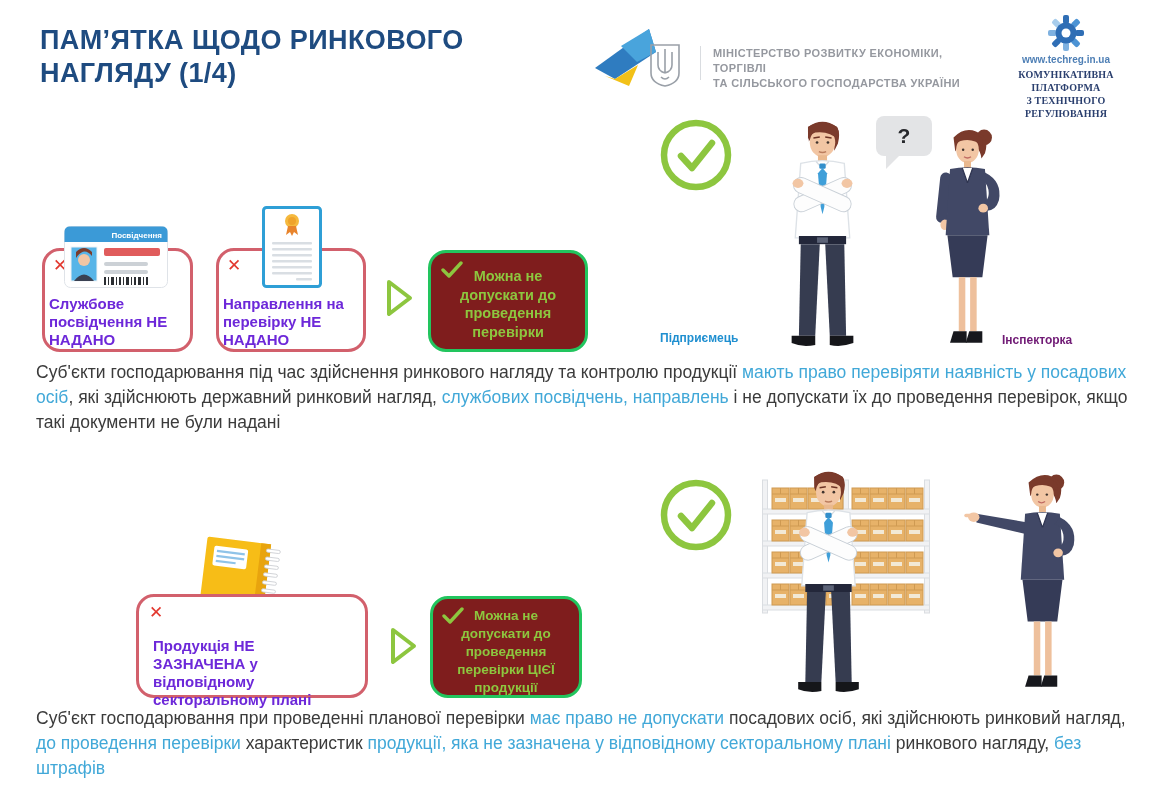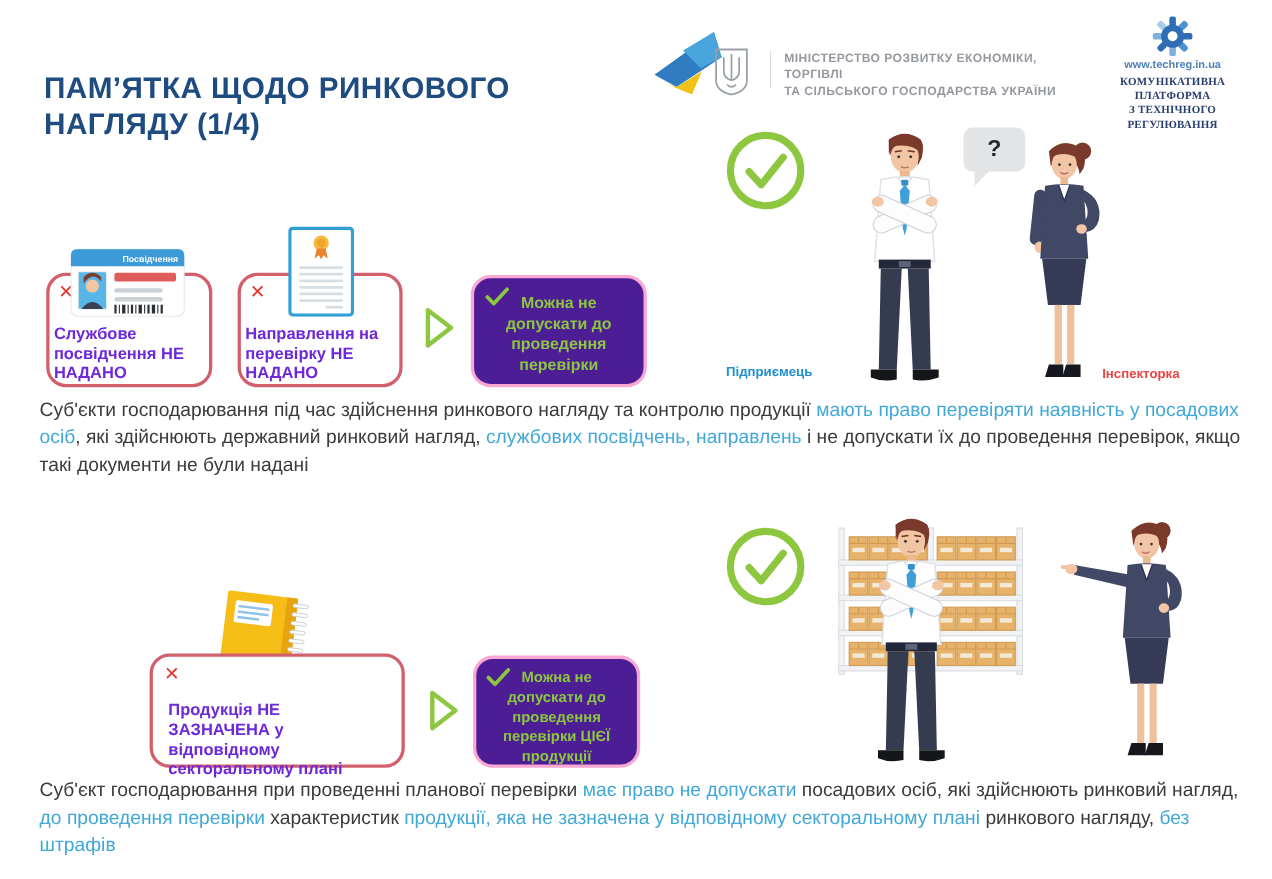--- a/index.html
+++ b/index.html
@@ -2,43 +2,43 @@
 <html lang="uk"><head>
 <meta charset="utf-8">
 <style>
   html,body{margin:0;padding:0;background:#fff;}
   .page{position:relative;width:1156px;height:799px;background:#ffffff;overflow:hidden;
         font-family:"Liberation Sans","DejaVu Sans",sans-serif;}
   .abs{position:absolute;}
 
   
   .title{left:40px;top:24px;width:540px;font-size:27px;font-weight:bold;line-height:1.24;
-         color:#1e4b80;letter-spacing:.4px;margin-top:40px;}
+         color:#1e4b80;letter-spacing:.4px;}
   .ministry-name{left:713px;top:46px;width:270px;font-size:11px;line-height:15px;color:#95989f;
                  letter-spacing:.4px;font-weight:bold;}
   .logo-divider{left:700px;top:46px;width:1px;height:34px;background:#d9dce0;}
   .platform{left:985px;top:14px;width:162px;text-align:center;}
   .platform-url{font-size:10px;font-weight:bold;color:#4e7fb5;margin-top:2px;}
   .platform-name{font-size:10px;font-weight:bold;color:#2a3f6e;line-height:13px;margin-top:3px;letter-spacing:.2px;font-family:Liberation Serif, serif;}
 
   
   .deny-box{border:3px solid #d2606c;border-radius:18px;background:#fff;box-sizing:border-box;}
   .deny-label{color:#6d28d9;font-weight:bold;text-align:left;font-size:15px;line-height:18px;}
-  .allow-box{border:3px solid #f9a8d4;border-radius:18px;background:#4c1d95;box-sizing:border-box;}
+  .allow-box{border:3px solid #22c55e;border-radius:18px;background:#7f1d1d;box-sizing:border-box;}
   .allow-label{color:#8dc63f;font-weight:bold;text-align:center;font-size:14.5px;line-height:18.5px;}
   .cross{color:#e2382f;font-weight:bold;font-size:17px;line-height:17px;}
 
   
   .para{font-size:17.5px;color:#3b3b3b;line-height:1.42;width:1092px;}
   .para .hl{color:#41a8d8;}
 
   
   .plabel{font-weight:bold;font-size:12px;}
   .plabel-blue{color:#1f8fd0;}
-  .plabel-red{color:#ef4444;}
+  .plabel-red{color:#701a75;}
 
   
   .bubble{left:876px;top:116px;width:56px;height:40px;background:#e3e4e6;border-radius:8px;
           text-align:center;font-size:21px;font-weight:bold;color:#26272b;line-height:40px;}
   .bubble:after{content:"";position:absolute;left:10px;bottom:-13px;
                 border:8px solid transparent;border-top:8px solid #e3e4e6;border-left:8px solid #e3e4e6;}
   svg{display:block;}
 </style>
 </head>
 <body>

